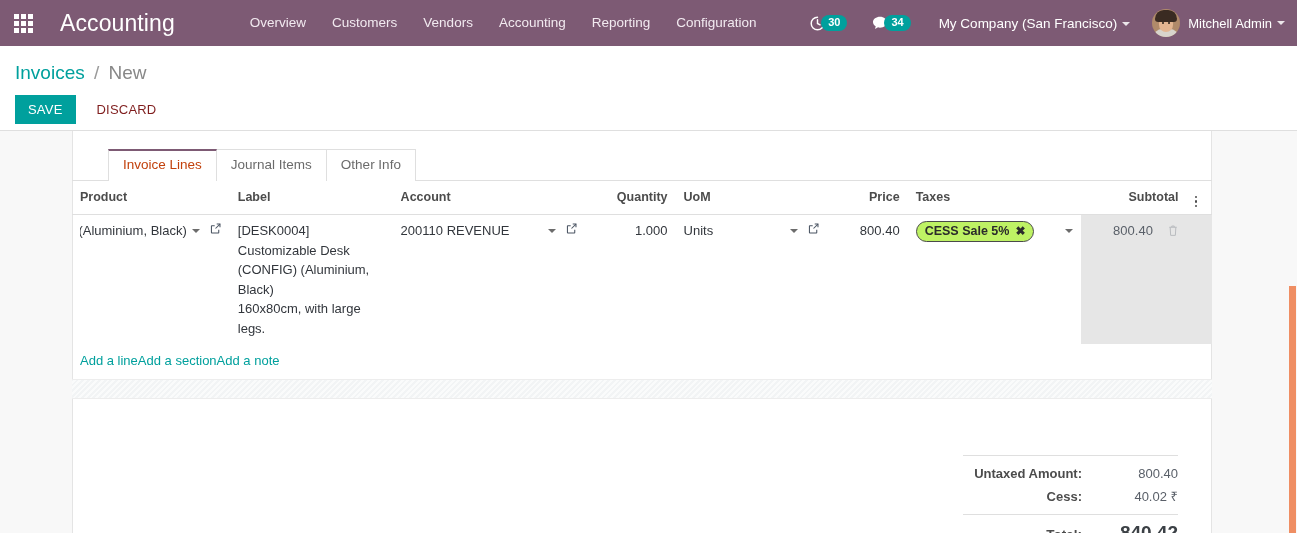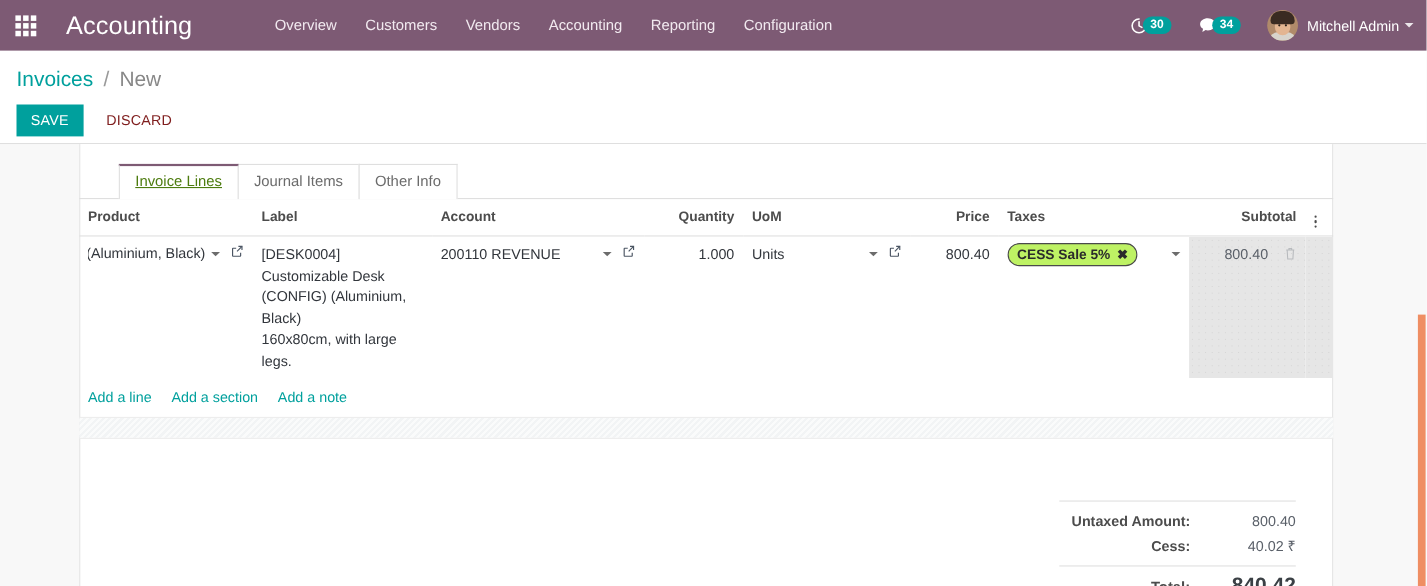--- a/index.html
+++ b/index.html
@@ -196,27 +196,26 @@
     border: 1px solid #dfdfdf;
     border-bottom: none;
     background: #fff;
     margin-bottom: -1px;
     cursor: pointer;
     white-space: nowrap;
     line-height: 18px;
   }
   .nb-tab + .nb-tab { margin-left: -1px; }
   .nb-tab.active {
-    color: #4d7c0f;
+    color: #c2410c;
     border-top: 2px solid #7d5a74;
     padding-top: 5px;
     background: #fff;
     position: relative;
     z-index: 2;
-    text-decoration: underline;
   }
 
   
   table.lines { width: 100%; border-collapse: collapse; table-layout: fixed; }
   table.lines thead th {
     font-size: 12.5px;
     font-weight: bold;
     color: #4c4c4c;
     padding: 6px 8px 7px;
     border-bottom: 1px solid #dfdfdf;
@@ -300,21 +299,21 @@
     opacity: .5;
     cursor: pointer;
     vertical-align: -2px;
   }
   .trash svg { display: block; }
   .opt-cell { text-align: center; }
   .dots-v { display: inline-flex; flex-direction: column; gap: 2px; cursor: pointer; }
   .dots-v i { width: 2.5px; height: 2.5px; background: #4c4c4c; border-radius: 50%; }
 
   tr.addline-row td { padding: 7px 8px 8px 8px; }
-  .addlinks { display: flex; gap: 18px; }
+  .addlinks { display: flex; }
   .addlinks a {
     color: #00a09d;
     font-size: 13px;
     text-decoration: none;
     cursor: pointer;
   }
 
   .striped-band {
     height: 20px;
     background: repeating-linear-gradient(
@@ -414,20 +413,23 @@
       </span>
       <span class="badge">30</span>
     </div>
     <div class="counter">
       <span>
         <svg width="18" height="17" viewBox="0 0 20 18">
           <path d="M10 1.4c-4.3 0-7.8 2.6-7.8 5.9 0 1.9 1.2 3.6 3 4.7l-.7 3.1 3.3-1.8c.7.2 1.4.3 2.2.3 4.3 0 7.8-2.6 7.8-5.9S14.3 1.4 10 1.4z" fill="#fff"></path>
         </svg>
       </span>
       <span class="badge">34</span>
+    </div>
+    <div class="company-sel">
+      <span>My Company (San Francisco)</span><span class="caret"></span>
     </div>
     <div class="user-menu">
       <span class="avatar">
         <span class="body"></span>
           <span class="face"></span>
           <span class="hair"></span>
         <span class="eyeL"></span>
           <span class="eyeR"></span>
       </span>
       <span class="username">Mitchell Admin</span>

